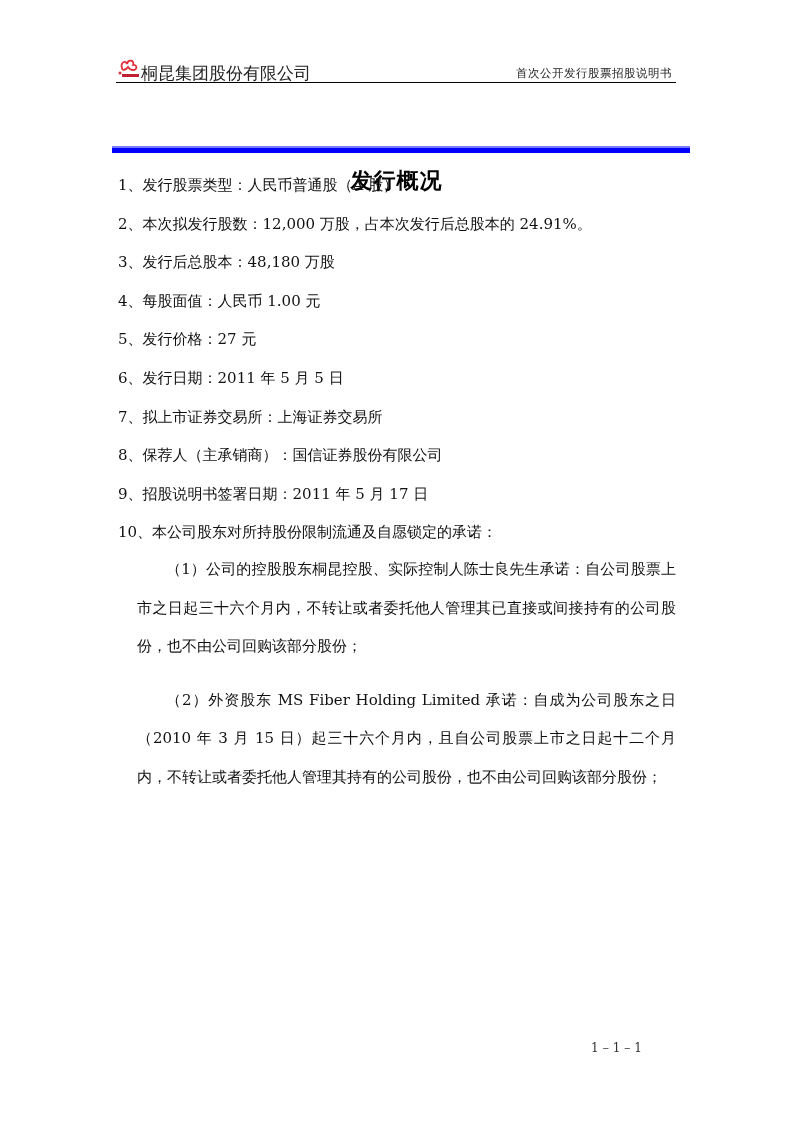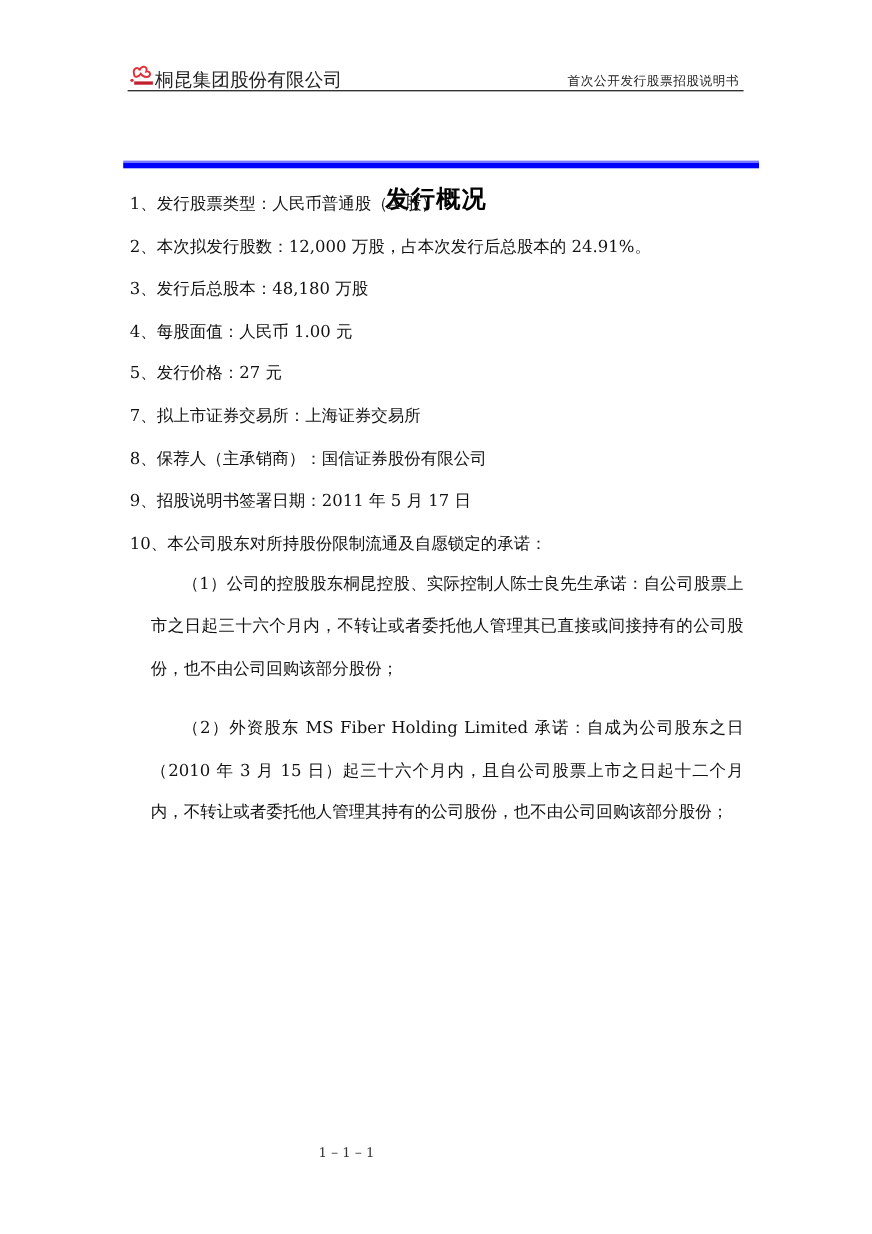--- a/index.html
+++ b/index.html
@@ -10,21 +10,21 @@
     .logo { width: 24px; height: 22px; margin-right: 1px; }
     .company { font-size: 17px; line-height: 14px; color: #222; }
     .header-right { position: absolute; right: 4px; bottom: 2px; font-size: 11.5px; line-height: 14px; color: #222; letter-spacing: 0.5px; text-align: right; }
     .title { position: absolute; left: 0; width: 793px; top: 118px; text-align: center; font-family: Liberation Mono, monospace; font-weight: bold; font-size: 22px; letter-spacing: 1px; color: #000; margin-top: 48px; }
     .rule { position: absolute; left: 112px; top: 146px; width: 578px; height: 8px; }
     .rule .thin { height: 2px; background: #7a7aff; }
     .rule .thick { height: 5px; background: #0000ff; margin-top: 0; }
     .content { position: absolute; left: 118px; top: 172px; width: 558px; font-size: 15px; }
     .item { height: 38.6px; line-height: 26px; white-space: nowrap; }
     .para { text-indent: 29px; line-height: 38.6px; text-align: justify; margin-bottom: 4px; margin-left: 19px; }
-    .footer { position: absolute; left: 0; width: 631px; top: 1040px; text-align: center; font-size: 12px; color: #333; letter-spacing: 1px; }
+    .footer { position: absolute; left: 12px; width: 631px; top: 1040px; text-align: right; font-size: 12px; color: #333; letter-spacing: 1px; }
   </style>
 </head>
 <body>
 
 <div class="header">
   <div class="header-left">
     <svg class="logo" viewBox="0 0 24 22">
       <path d="M6 10 C4 4, 10 2, 11 6 C12 1, 19 2, 17 7 C21 6, 22 12, 17 12 C14 12, 12 9, 12 9 C10 12, 6 13, 6 10 Z" fill="none" stroke="#e0303a" stroke-width="1.8"></path>
       <circle cx="4" cy="15" r="1.5" fill="#e0303a"></circle>
       <rect x="6" y="16" width="17" height="3" fill="#c02030"></rect>
@@ -40,20 +40,21 @@
   <div class="thin"></div>
   <div class="thick"></div>
 </div>
 
 <div class="content">
   <div class="item">1、发行股票类型：人民币普通股（A 股）</div>
   <div class="item">2、本次拟发行股数：12,000 万股，占本次发行后总股本的 24.91%。</div>
   <div class="item">3、发行后总股本：48,180 万股</div>
   <div class="item">4、每股面值：人民币 1.00 元</div>
   <div class="item">5、发行价格：27 元</div>
+  <div class="item">6、发行日期：2011 年 5 月 5 日</div>
   <div class="item">7、拟上市证券交易所：上海证券交易所</div>
   <div class="item">8、保荐人（主承销商）：国信证券股份有限公司</div>
   <div class="item">9、招股说明书签署日期：2011 年 5 月 17 日</div>
   <div class="item">10、本公司股东对所持股份限制流通及自愿锁定的承诺：</div>
   <p class="para" style="margin-top:-8px">（1）公司的控股股东桐昆控股、实际控制人陈士良先生承诺：自公司股票上市之日起三十六个月内，不转让或者委托他人管理其已直接或间接持有的公司股份，也不由公司回购该部分股份；</p>
   <p class="para">（2）外资股东 MS Fiber Holding Limited 承诺：自成为公司股东之日（2010 年 3 月 15 日）起三十六个月内，且自公司股票上市之日起十二个月内，不转让或者委托他人管理其持有的公司股份，也不由公司回购该部分股份；</p>
 </div>
 
 <div class="footer">1－1－1</div>
 

